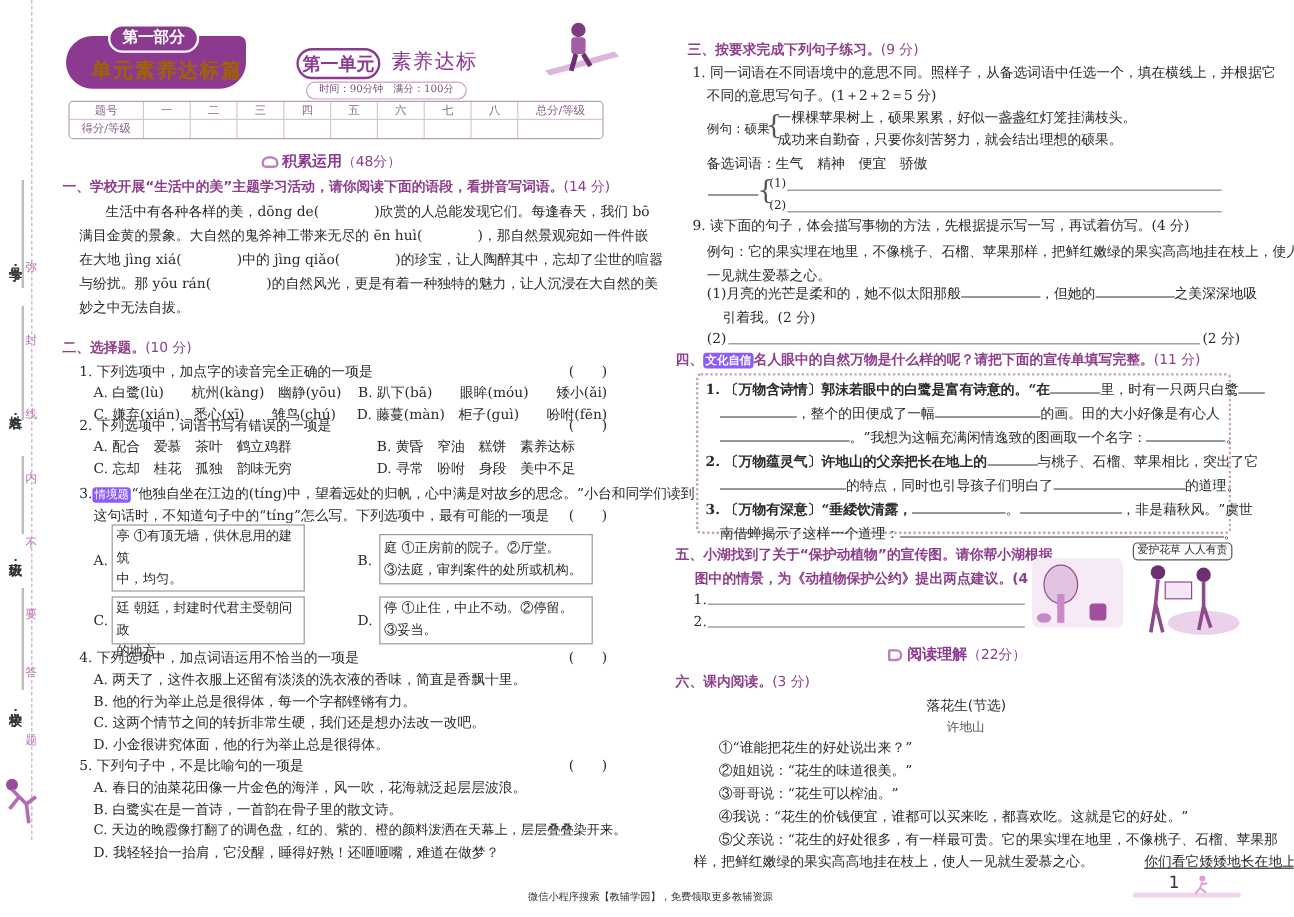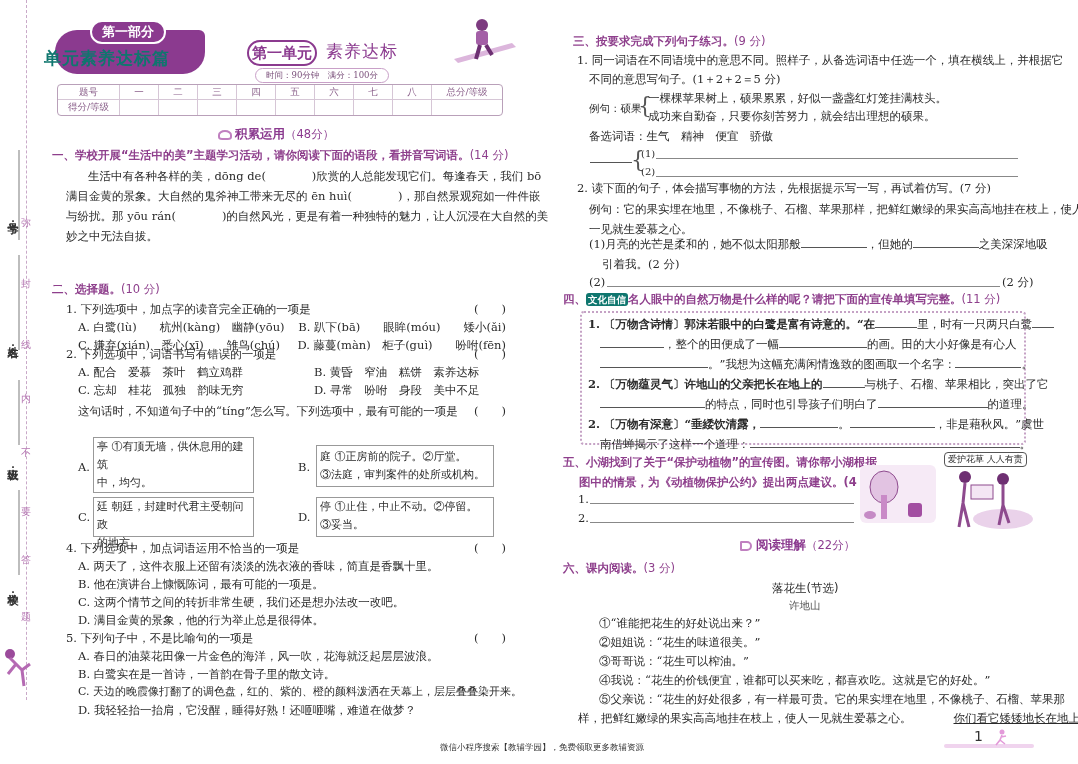--- a/index.html
+++ b/index.html
@@ -15,35 +15,35 @@
   
   .margin { position: absolute; left: 0; top: 0; width: 50px; height: 764px; }
   .dash-line { position: absolute; left: 26px; top: 0; height: 700px; border-left: 1px dashed #c9a9c8; }
   .solid-seg { position: absolute; left: 18px; width: 2px; background: #bdbdbd; }
   .mlabel { position: absolute; left: 3px; width: 16px; font-size: 11px; font-weight: bold; color: #333; writing-mode: vertical-rl; font-family: "DejaVu Sans", sans-serif; }
   .mseal { position: absolute; left: 21px; width: 12px; font-size: 10px; color: #b678b3; font-family: "DejaVu Sans", sans-serif; }
 
   
   .banner { position: absolute; left: 55px; top: 30px; width: 150px; height: 44px; background: #8b3a8f; border-radius: 22px 6px 22px 22px; }
   .banner-top { position: absolute; left: 90px; top: 20px; width: 76px; height: 24px; background: #8b3a8f; border: 2px solid #fff; border-radius: 12px; color: #fff; font-family: "DejaVu Sans", sans-serif; font-weight: bold; font-size: 13px; text-align: center; line-height: 20px; }
-  .banner-main { position: absolute; left: 44px; top: 47px; width: 146px; color: #0f766e; font-family: "DejaVu Sans", sans-serif; font-weight: bold; font-size: 17px; text-align: left; letter-spacing: 1px; }
+  .banner-main { position: absolute; left: 66px; top: 47px; width: 146px; color: #a16207; font-family: "DejaVu Sans", sans-serif; font-weight: bold; font-size: 17px; text-align: center; letter-spacing: 1px; }
   .unit-pill { position: absolute; left: 247px; top: 40px; width: 70px; height: 26px; border: 2px solid #8b3a8f; border-radius: 13px; color: #8b3a8f; font-family: "DejaVu Sans", sans-serif; font-weight: bold; font-size: 15px; text-align: center; line-height: 22px; }
   .unit-title { position: absolute; left: 326px; top: 40px; color: #8b3a8f; font-family: "DejaVu Sans", sans-serif; font-weight: normal; font-size: 17px; letter-spacing: 1px; }
   .time-pill { position: absolute; left: 255px; top: 68px; width: 134px; height: 15px; border: 1px solid #c9a0c8; border-radius: 8px; color: #7a4f7a; font-size: 8.5px; text-align: center; line-height: 13px; }
 
   table.score { position: absolute; left: 57px; top: 84px; width: 446px; border-collapse: separate; border-spacing: 0; border: 1px solid #b9a0b9; border-radius: 4px; font-size: 9.5px; color: #8a5f8a; }
   table.score td { border-right: 1px solid #d6c6d6; border-bottom: 1px solid #d6c6d6; height: 15px; text-align: center; }
   table.score tr:last-child td { border-bottom: none; }
   table.score td:last-child { border-right: none; }
 
   .sec-title { position: absolute; font-family: "DejaVu Sans", sans-serif; font-weight: bold; color: #8b3a8f; font-size: 12.5px; white-space: nowrap; }
   .sec-title .pts { font-weight: normal; font-size: 11.5px; }
   .cap-icon { display: inline-block; width: 14px; height: 10px; border: 2px solid #c080c0; border-radius: 50% 50% 30% 30%; margin-right: 3px; vertical-align: middle; }
 
-  .tag { display: inline-block; background: #0f766e; color: #fff; font-family: "DejaVu Sans", sans-serif; font-size: 9.5px; padding: 0 2px; border-radius: 3px; line-height: 13px; }
+  .tag { display: inline-block; background: #8b5cf6; color: #fff; font-family: "DejaVu Sans", sans-serif; font-size: 9.5px; padding: 0 2px; border-radius: 3px; line-height: 13px; }
 
   .defbox { position: absolute; border: 1px solid #999; font-size: 11px; line-height: 18px; padding: 0 3px; }
 
   .dotted-box { position: absolute; left: 580px; top: 311px; width: 446px; height: 134px; border: 2px dotted #c5a2c5; border-radius: 4px; }
 
   .illus { position: absolute; background: #f6eaf6; border-radius: 6px; }
   .speech { position: absolute; left: 944px; top: 452px; border: 1px solid #555; border-radius: 4px; font-size: 9px; padding: 0 3px; line-height: 13px; white-space: nowrap; }
 
   .footer { position: absolute; left: 440px; top: 742px; font-family: "DejaVu Sans", sans-serif; font-size: 8.5px; color: #333; white-space: nowrap; }
   .pagenum { position: absolute; left: 974px; top: 728px; font-family: "DejaVu Sans", sans-serif; font-size: 14px; color: #333; }
@@ -122,20 +122,21 @@
 <div class="sec-title" style="left:218px;top:126px">
   <span class="cap-icon"></span><span>积累运用</span><span class="pts">（48分）</span>
 </div>
 
 <div class="abs hdr" style="left:52px;top:148px">
   <span>一、学校开展“生活中的美”主题学习活动，请你阅读下面的语段，看拼音写词语。</span><span style="font-weight:normal">(14 分)</span>
 </div>
 <div class="abs" style="left:66px;top:166px;width:450px">
   <div class="line" style="padding-left:22px;line-height:20px">生活中有各种各样的美，dōng de(　　　　)欣赏的人总能发现它们。每逢春天，我们 bō</div>
   <div class="line" style="line-height:20px">满目金黄的景象。大自然的鬼斧神工带来无尽的 ēn huì(　　　　)，那自然景观宛如一件件嵌</div>
+  <div class="line" style="line-height:20px">在大地 jìng xiá(　　　　)中的 jìng qiǎo(　　　　)的珍宝，让人陶醉其中，忘却了尘世的喧嚣</div>
   <div class="line" style="line-height:20px">与纷扰。那 yōu rán(　　　　)的自然风光，更是有着一种独特的魅力，让人沉浸在大自然的美</div>
   <div class="line" style="line-height:20px">妙之中无法自拔。</div>
 </div>
 
 <div class="abs hdr" style="left:52px;top:282px">
   <span>二、选择题。</span><span style="font-weight:normal">(10 分)</span>
 </div>
 
 <div class="abs" style="left:66px;top:300px;width:440px">
   <div class="line" style="position:relative"><span>1. 下列选项中，加点字的读音完全正确的一项是</span><span class="paren">(　　)</span></div>
@@ -155,20 +156,21 @@
       <span style="width:236px">A. 配合　爱慕　茶叶　鹤立鸡群</span>
       <span>B. 黄昏　窄油　糕饼　素养达标</span>
     </div>
   <div class="line" style="padding-left:12px;display:flex">
       <span style="width:236px">C. 忘却　桂花　孤独　韵味无穷</span>
       <span>D. 寻常　吩咐　身段　美中不足</span>
     </div>
 </div>
 
 <div class="abs" style="left:66px;top:402px;width:454px">
+  <div class="line"><span>3.</span><span class="tag">情境题</span><span>“他独自坐在江边的(tíng)中，望着远处的归帆，心中满是对故乡的思念。”小台和同学们读到</span></div>
   <div class="line" style="position:relative;padding-left:12px;width:440px"><span>这句话时，不知道句子中的“tíng”怎么写。下列选项中，最有可能的一项是</span><span class="paren">(　　)</span></div>
 </div>
 
 <div class="abs line" style="left:78px;top:458px">A.</div>
 <div class="defbox" style="left:93px;top:437px;width:161px;height:56px">
   <div>亭 ①有顶无墙，供休息用的建筑</div>
   <div>中，均匀。</div>
 </div>
 <div class="abs line" style="left:298px;top:458px">B.</div>
 <div class="defbox" style="left:316px;top:445px;width:178px;height:42px;padding-top:2px">
@@ -182,23 +184,23 @@
 </div>
 <div class="abs line" style="left:298px;top:508px">D.</div>
 <div class="defbox" style="left:316px;top:497px;width:178px;height:40px">
   <div>停 ①止住，中止不动。②停留。</div>
   <div>③妥当。</div>
 </div>
 
 <div class="abs" style="left:66px;top:539px;width:440px">
   <div class="line" style="position:relative"><span>4. 下列选项中，加点词语运用不恰当的一项是</span><span class="paren">(　　)</span></div>
   <div class="line" style="padding-left:12px">A. 两天了，这件衣服上还留有淡淡的洗衣液的香味，简直是香飘十里。</div>
-  <div class="line" style="padding-left:12px">B. 他在演讲台上慷慨陈词，最有可能的一项是。</div>
+  <div class="line" style="padding-left:12px">B. 他的行为举止总是很得体，每一个字都铿锵有力。</div>
   <div class="line" style="padding-left:12px">C. 这两个情节之间的转折非常生硬，我们还是想办法改一改吧。</div>
-  <div class="line" style="padding-left:12px">D. 满目金黄的景象，他的行为举止总是很得体。</div>
+  <div class="line" style="padding-left:12px">D. 小金很讲究体面，他的行为举止总是很得体。</div>
 </div>
 
 <div class="abs" style="left:66px;top:629px;width:440px">
   <div class="line" style="position:relative"><span>5. 下列句子中，不是比喻句的一项是</span><span class="paren">(　　)</span></div>
   <div class="line" style="padding-left:12px">A. 春日的油菜花田像一片金色的海洋，风一吹，花海就泛起层层波浪。</div>
   <div class="line" style="padding-left:12px">B. 白鹭实在是一首诗，一首韵在骨子里的散文诗。</div>
   <div class="line" style="padding-left:12px;font-size:11px">C. 天边的晚霞像打翻了的调色盘，红的、紫的、橙的颜料泼洒在天幕上，层层叠叠染开来。</div>
   <div class="line" style="padding-left:12px">D. 我轻轻抬一抬肩，它没醒，睡得好熟！还咂咂嘴，难道在做梦？</div>
 </div>
 
@@ -216,21 +218,21 @@
   <div class="line">成功来自勤奋，只要你刻苦努力，就会结出理想的硕果。</div>
 </div>
 <div class="abs line" style="left:589px;top:127px">备选词语：生气　精神　便宜　骄傲</div>
 <div class="abs" style="left:590px;top:162px;width:42px;border-bottom:1px solid #555"></div>
 <div class="abs" style="left:631px;top:143px;font-size:22px;color:#555;line-height:34px">{</div>
 <div class="abs line" style="left:641px;top:145px;font-size:10px">(1)</div>
 <div class="abs" style="left:656px;top:158px;width:362px;border-bottom:1px solid #888"></div>
 <div class="abs line" style="left:641px;top:163px;font-size:10px">(2)</div>
 <div class="abs" style="left:656px;top:176px;width:362px;border-bottom:1px solid #888"></div>
 
-<div class="abs line" style="left:577px;top:179px">2. 读下面的句子，体会描写事物的方法，先根据提示写一写，再试着仿写。(7 分)</div>
+<div class="abs line" style="left:577px;top:179px">9. 读下面的句子，体会描写事物的方法，先根据提示写一写，再试着仿写。(4 分)</div>
 <div class="abs" style="left:589px;top:199px;font-size:10.5px">
   <div class="line" style="line-height:20px">例句：它的果实埋在地里，不像桃子、石榴、苹果那样，把鲜红嫩绿的果实高高地挂在枝上，使人</div>
   <div class="line" style="line-height:20px">一见就生爱慕之心。</div>
 </div>
 <div class="abs line" style="left:589px;top:235px">
   <span>(1)月亮的光芒是柔和的，她不似太阳那般</span><span class="blank" style="width:66px"></span><span>，但她的</span><span class="blank" style="width:66px"></span><span>之美深深地吸</span>
 </div>
 <div class="abs line" style="left:602px;top:255px">引着我。(2 分)</div>
 <div class="abs line" style="left:589px;top:273px">(2)</div>
 <div class="abs" style="left:607px;top:286px;width:393px;border-bottom:1px solid #888"></div>
@@ -239,21 +241,21 @@
 <div class="abs hdr" style="left:563px;top:292px">
   <span>四、</span><span class="tag">文化自信</span><span>名人眼中的自然万物是什么样的呢？请把下面的宣传单填写完整。</span><span style="font-weight:normal">(11 分)</span>
 </div>
 <div class="dotted-box"></div>
 <div class="abs" style="left:588px;top:314px;width:436px;font-size:11px">
   <div class="line" style="line-height:20px"><b>1. 〔万物含诗情〕郭沫若眼中的白鹭是富有诗意的。“在</b><span class="blank" style="width:42px"></span><span>里，时有一只两只白鹭</span><span class="blank" style="width:22px"></span></div>
   <div class="line" style="line-height:20px;padding-left:12px"><span class="blank" style="width:64px"></span><span>，整个的田便成了一幅</span><span class="blank" style="width:88px"></span><span>的画。田的大小好像是有心人</span></div>
   <div class="line" style="line-height:20px;padding-left:12px"><span class="blank" style="width:108px"></span><span>。”我想为这幅充满闲情逸致的图画取一个名字：</span><span class="blank" style="width:66px"></span><span>。</span></div>
   <div class="line" style="line-height:20px"><b>2. 〔万物蕴灵气〕许地山的父亲把长在地上的</b><span class="blank" style="width:42px"></span><span>与桃子、石榴、苹果相比，突出了它</span></div>
   <div class="line" style="line-height:20px;padding-left:12px"><span class="blank" style="width:105px"></span><span>的特点，同时也引导孩子们明白了</span><span class="blank" style="width:110px"></span><span>的道理。</span></div>
-  <div class="line" style="line-height:20px"><b>2. 〔万物有深意〕“垂緌饮清露，</b><span class="blank" style="width:78px"></span><span>。</span><span class="blank" style="width:85px"></span><span>，非是藉秋风。”虞世</span></div>
+  <div class="line" style="line-height:20px"><b>3. 〔万物有深意〕“垂緌饮清露，</b><span class="blank" style="width:78px"></span><span>。</span><span class="blank" style="width:85px"></span><span>，非是藉秋风。”虞世</span></div>
   <div class="line" style="line-height:20px;padding-left:12px"><span>南借蝉揭示了这样一个道理：</span><span class="blank" style="width:270px"></span><span>。</span></div>
 </div>
 
 <div class="abs hdr" style="left:563px;top:452px;line-height:20px">
   <div>五、小湖找到了关于“保护动植物”的宣传图。请你帮小湖根据</div>
   <div style="padding-left:16px">图中的情景，为《动植物保护公约》提出两点建议。(4 分)</div>
 </div>
 <div class="abs line" style="left:578px;top:490px">1.</div>
 <div class="abs" style="left:590px;top:503px;width:264px;border-bottom:1px solid #888"></div>
 <div class="abs line" style="left:578px;top:509px">2.</div>

